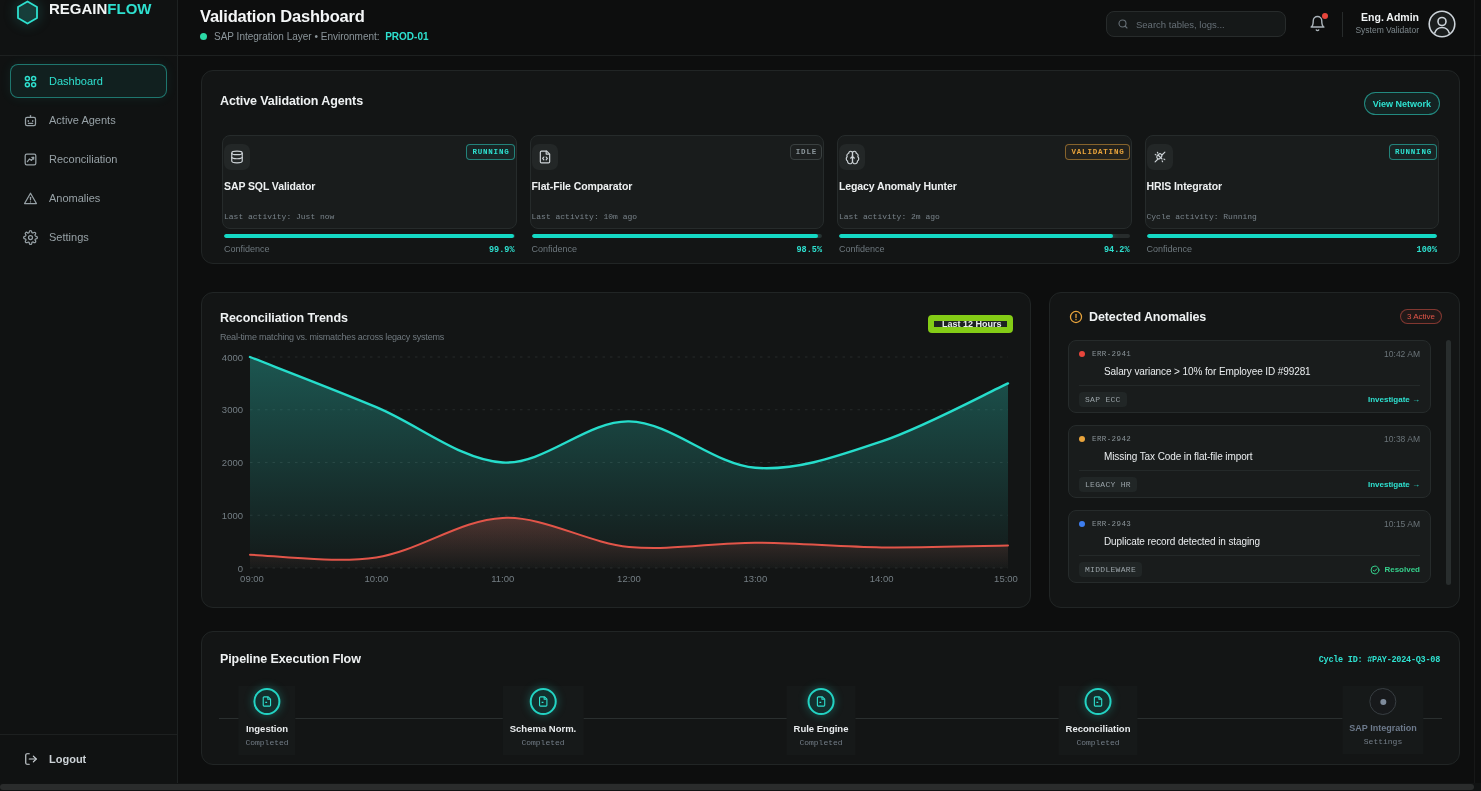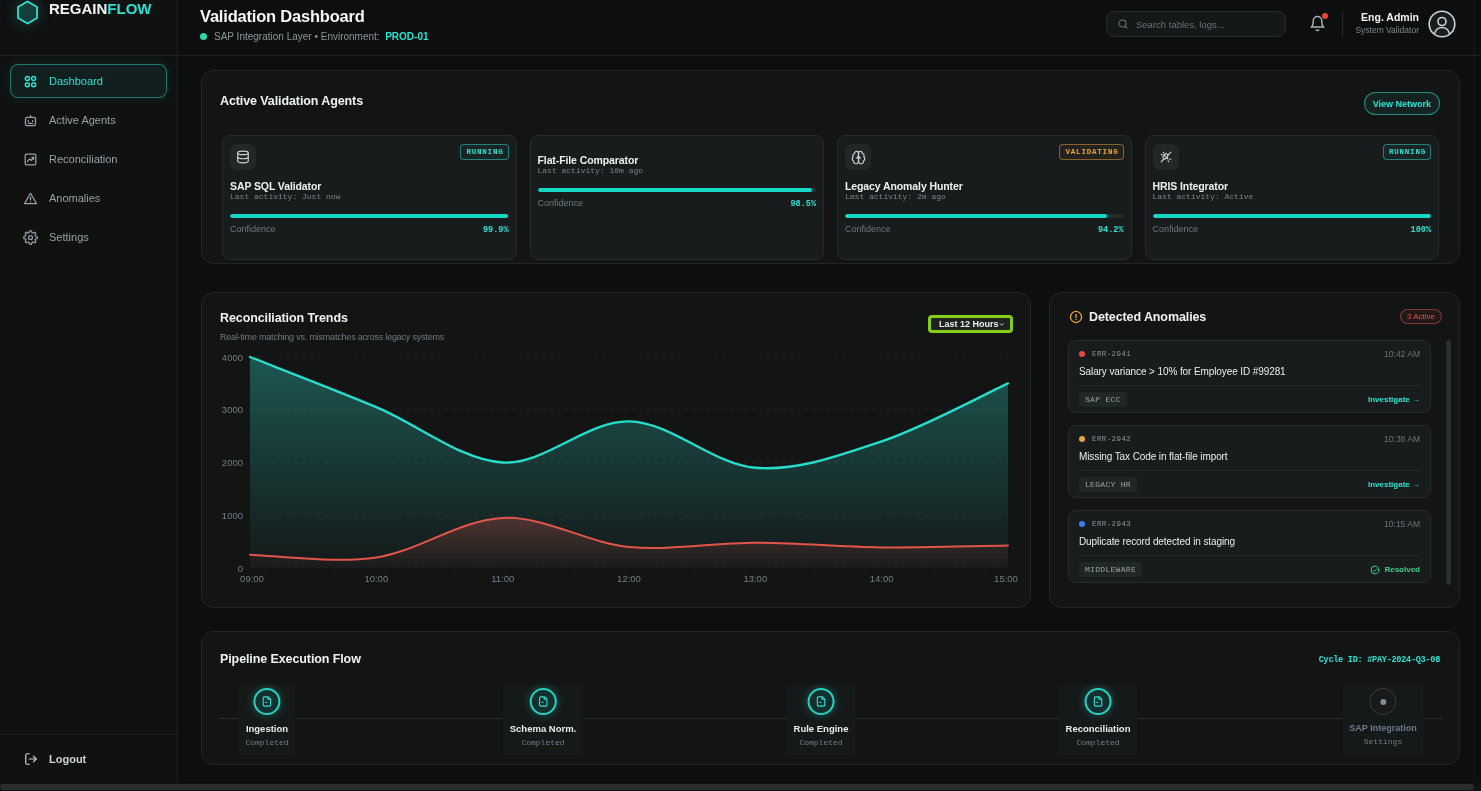--- a/index.html
+++ b/index.html
@@ -29,50 +29,50 @@
 #huser .r { font-size:8.5px; color:#7e888d; margin-top:2px; }
 #avatar { position:absolute; right:25px; top:10px; }
 
 .card { position:absolute; background:#131515; border:1px solid #212525; border-radius:12px; }
 .ctitle { font-size:12.5px; font-weight:bold; color:#eef1f2; letter-spacing:-0.1px; }
 
 #sec1 { left:23px; top:14px; width:1259px; height:194px; }
 #sec1 .ctitle { position:absolute; left:18px; top:23px; }
 #viewnet { position:absolute; right:19px; top:21px; height:23px; padding:0 8px; display:flex; align-items:center; border:1px solid rgba(46,224,207,0.55); border-radius:12px; background:rgba(46,224,207,0.07); color:#2ee0cf; font-size:9px; font-weight:bold; }
 #agents { position:absolute; left:20px; top:64px; right:20px; display:flex; gap:13px; }
-.agent { flex:1; height:125px; background:#191c1c; border:1px solid #262b2b; border-radius:8px; padding:8px 7px; position:relative; }
+.agent { flex:1; height:94px; background:#191c1c; border:1px solid #262b2b; border-radius:8px; padding:8px 1px; position:relative; }
 .agent .top { display:flex; justify-content:space-between; align-items:flex-start; }
 .agent .ibox { width:26px; height:26px; border-radius:7px; background:#232727; display:flex; align-items:center; justify-content:center; }
 .badge { font-family:"Liberation Mono", monospace; font-size:7.5px; font-weight:bold; letter-spacing:0.8px; padding:3px 4px 3px 5px; border-radius:4px; border:1px solid; margin-top:0; line-height:1.1; }
 .badge.run { color:#2ee0cf; border-color:rgba(46,224,207,0.5); background:rgba(46,224,207,0.05); }
 .badge.idle { color:#8b959a; border-color:#3a4040; background:rgba(255,255,255,0.02); }
 .badge.val { color:#e9a43c; border-color:rgba(233,164,60,0.5); background:rgba(233,164,60,0.05); }
 .agent .name { font-size:10.5px; font-weight:bold; color:#eef1f2; margin-top:10px; letter-spacing:-0.1px; }
-.agent .act { font-family:"Liberation Mono", monospace; font-size:8px; color:#79838a; margin-top:0; }
+.agent .act { font-family:"Liberation Mono", monospace; font-size:8px; color:#79838a; margin-top:20px; }
 .agent .bar { margin-top:13px; height:4px; border-radius:2px; background:#272c2c; overflow:hidden; }
 .agent .bar i { display:block; height:4px; border-radius:2px; background:#14d8c4; box-shadow:0 0 6px rgba(20,216,196,0.6); }
 .agent .brow { display:flex; justify-content:space-between; margin-top:6px; align-items:baseline; }
 .agent .brow .l { font-size:9px; color:#6e787e; }
 .agent .brow .v { font-family:"Liberation Mono", monospace; font-size:8.5px; font-weight:bold; color:#2ee0cf; }
 
 #chartcard { left:23px; top:236px; width:830px; height:316px; }
 #chartcard .ctitle { position:absolute; left:18px; top:18px; }
 #chartcard .sub { position:absolute; left:18px; top:39px; font-size:9px; letter-spacing:-0.2px; color:#70797f; }
-#select { position:absolute; right:17px; top:22px; width:85px; height:18px; white-space:nowrap; background:#1e2222; border:3px solid #84cc16; border-radius:4px; display:flex; align-items:center; justify-content:space-between; padding:0 6px 0 8px; font-size:9px; font-weight:bold; color:#e8ecec; }
+#select { position:absolute; right:17px; top:22px; width:85px; height:18px; white-space:nowrap; background:#1e2222; border:6px solid #84cc16; border-radius:4px; display:flex; align-items:center; justify-content:space-between; padding:0 6px 0 8px; font-size:9px; font-weight:bold; color:#e8ecec; }
 #chartsvg { position:absolute; left:0; top:54px; }
 
 #anomcard { left:871px; top:236px; width:411px; height:316px; }
 #anomcard .chead { position:absolute; left:19px; top:17px; display:flex; align-items:center; gap:6px; }
 #active3 { position:absolute; right:17px; top:16px; font-size:8px; color:#e25549; border:1px solid rgba(226,85,73,0.5); background:rgba(226,85,73,0.07); border-radius:10px; padding:2px 6px; }
 #anomlist { position:absolute; left:18px; top:47px; width:363px; }
 .anom { height:73px; background:#191c1c; border:1px solid #262b2b; border-radius:8px; margin-bottom:12px; padding:8px 10px 0; }
 .anom .r1 { display:flex; align-items:center; gap:7px; font-family:"Liberation Mono", monospace; font-size:7.5px; color:#8b959a; letter-spacing:0.4px; }
 .anom .r1 .dot { width:6px; height:6px; border-radius:50%; }
 .anom .r1 .time { margin-left:auto; font-family:"Liberation Sans", sans-serif; font-size:8.5px; color:#6b7479; letter-spacing:0; font-weight:normal; }
-.anom .msg { font-size:10px; color:#e9ecee; margin-top:7px; letter-spacing:-0.1px; }
+.anom .msg { font-size:10px; color:#e9ecee; margin-top:7px; letter-spacing:-0.1px;margin-left:25px; }
 .anom .r3 { display:flex; align-items:center; margin-top:8px; padding-top:6px; border-top:1px solid #242929; }
 .anom .tag { font-family:"Liberation Mono", monospace; font-size:8px; color:#9aa3a8; background:#212626; border-radius:4px; padding:3px 6px; letter-spacing:0.3px; }
 .anom .inv { margin-left:auto; font-size:8px; font-weight:bold; color:#2ee0cf; }
 .anom .res { margin-left:auto; font-size:8px; font-weight:bold; color:#35d08c; display:flex; align-items:center; gap:4px; }
 #anomscroll { position:absolute; right:8px; top:47px; width:5px; height:245px; border-radius:3px; background:#292e2e; }
 
 #pipecard { left:23px; top:575px; width:1259px; height:134px; }
 #pipecard .ctitle { position:absolute; left:18px; top:20px; }
 #cycle { position:absolute; right:19px; top:23px; font-family:"Liberation Mono", monospace; font-size:8.5px; font-weight:bold; color:#2ee0cf; letter-spacing:-0.25px; }
 #pipeline { position:absolute; left:17px; right:17px; top:86px; height:1px; background:#2a2f2f; }
@@ -206,20 +206,31 @@
         <div class="act">Last activity: Just now</div>
         <div class="bar">
             <i style="width:99.9%"></i>
           </div>
         <div class="brow">
             <span class="l">Confidence</span>
             <span class="v">99.9%</span>
           </div>
       </div>
       <div class="agent">
+        <div class="top">
+          <div class="ibox">
+              <svg width="14" height="14" viewBox="0 0 24 24" fill="none" stroke="#ced4d8" stroke-width="2" stroke-linecap="round" stroke-linejoin="round">
+                <path d="M15 2H6a2 2 0 0 0-2 2v16a2 2 0 0 0 2 2h12a2 2 0 0 0 2-2V7Z"></path>
+                <path d="M14 2v5h5"></path>
+                <path d="m10 12-2 2.5 2 2.5"></path>
+                <path d="m14 12 2 2.5-2 2.5"></path>
+              </svg>
+            </div>
+          <div class="badge idle">IDLE</div>
+        </div>
         <div class="name">Flat-File Comparator</div>
         <div class="act">Last activity: 10m ago</div>
         <div class="bar">
             <i style="width:98.5%"></i>
           </div>
         <div class="brow">
             <span class="l">Confidence</span>
             <span class="v">98.5%</span>
           </div>
       </div>
@@ -254,21 +265,21 @@
                 <path d="m8.6 8.6 6.8 6.8"></path>
                 <path d="M7.5 3.8l.9 1.5"></path>
                 <path d="M3.8 7.5l1.5.9"></path>
                 <path d="M16.5 20.2l-.9-1.5"></path>
                 <path d="M20.2 16.5l-1.5-.9"></path>
               </svg>
             </div>
           <div class="badge run">RUNNING</div>
         </div>
         <div class="name">HRIS Integrator</div>
-        <div class="act">Last activity: Active</div>
+        <div class="act">Cycle activity: Running</div>
         <div class="bar">
             <i style="width:100%"></i>
           </div>
         <div class="brow">
             <span class="l">Confidence</span>
             <span class="v">100%</span>
           </div>
       </div>
     </div>
   </div>

